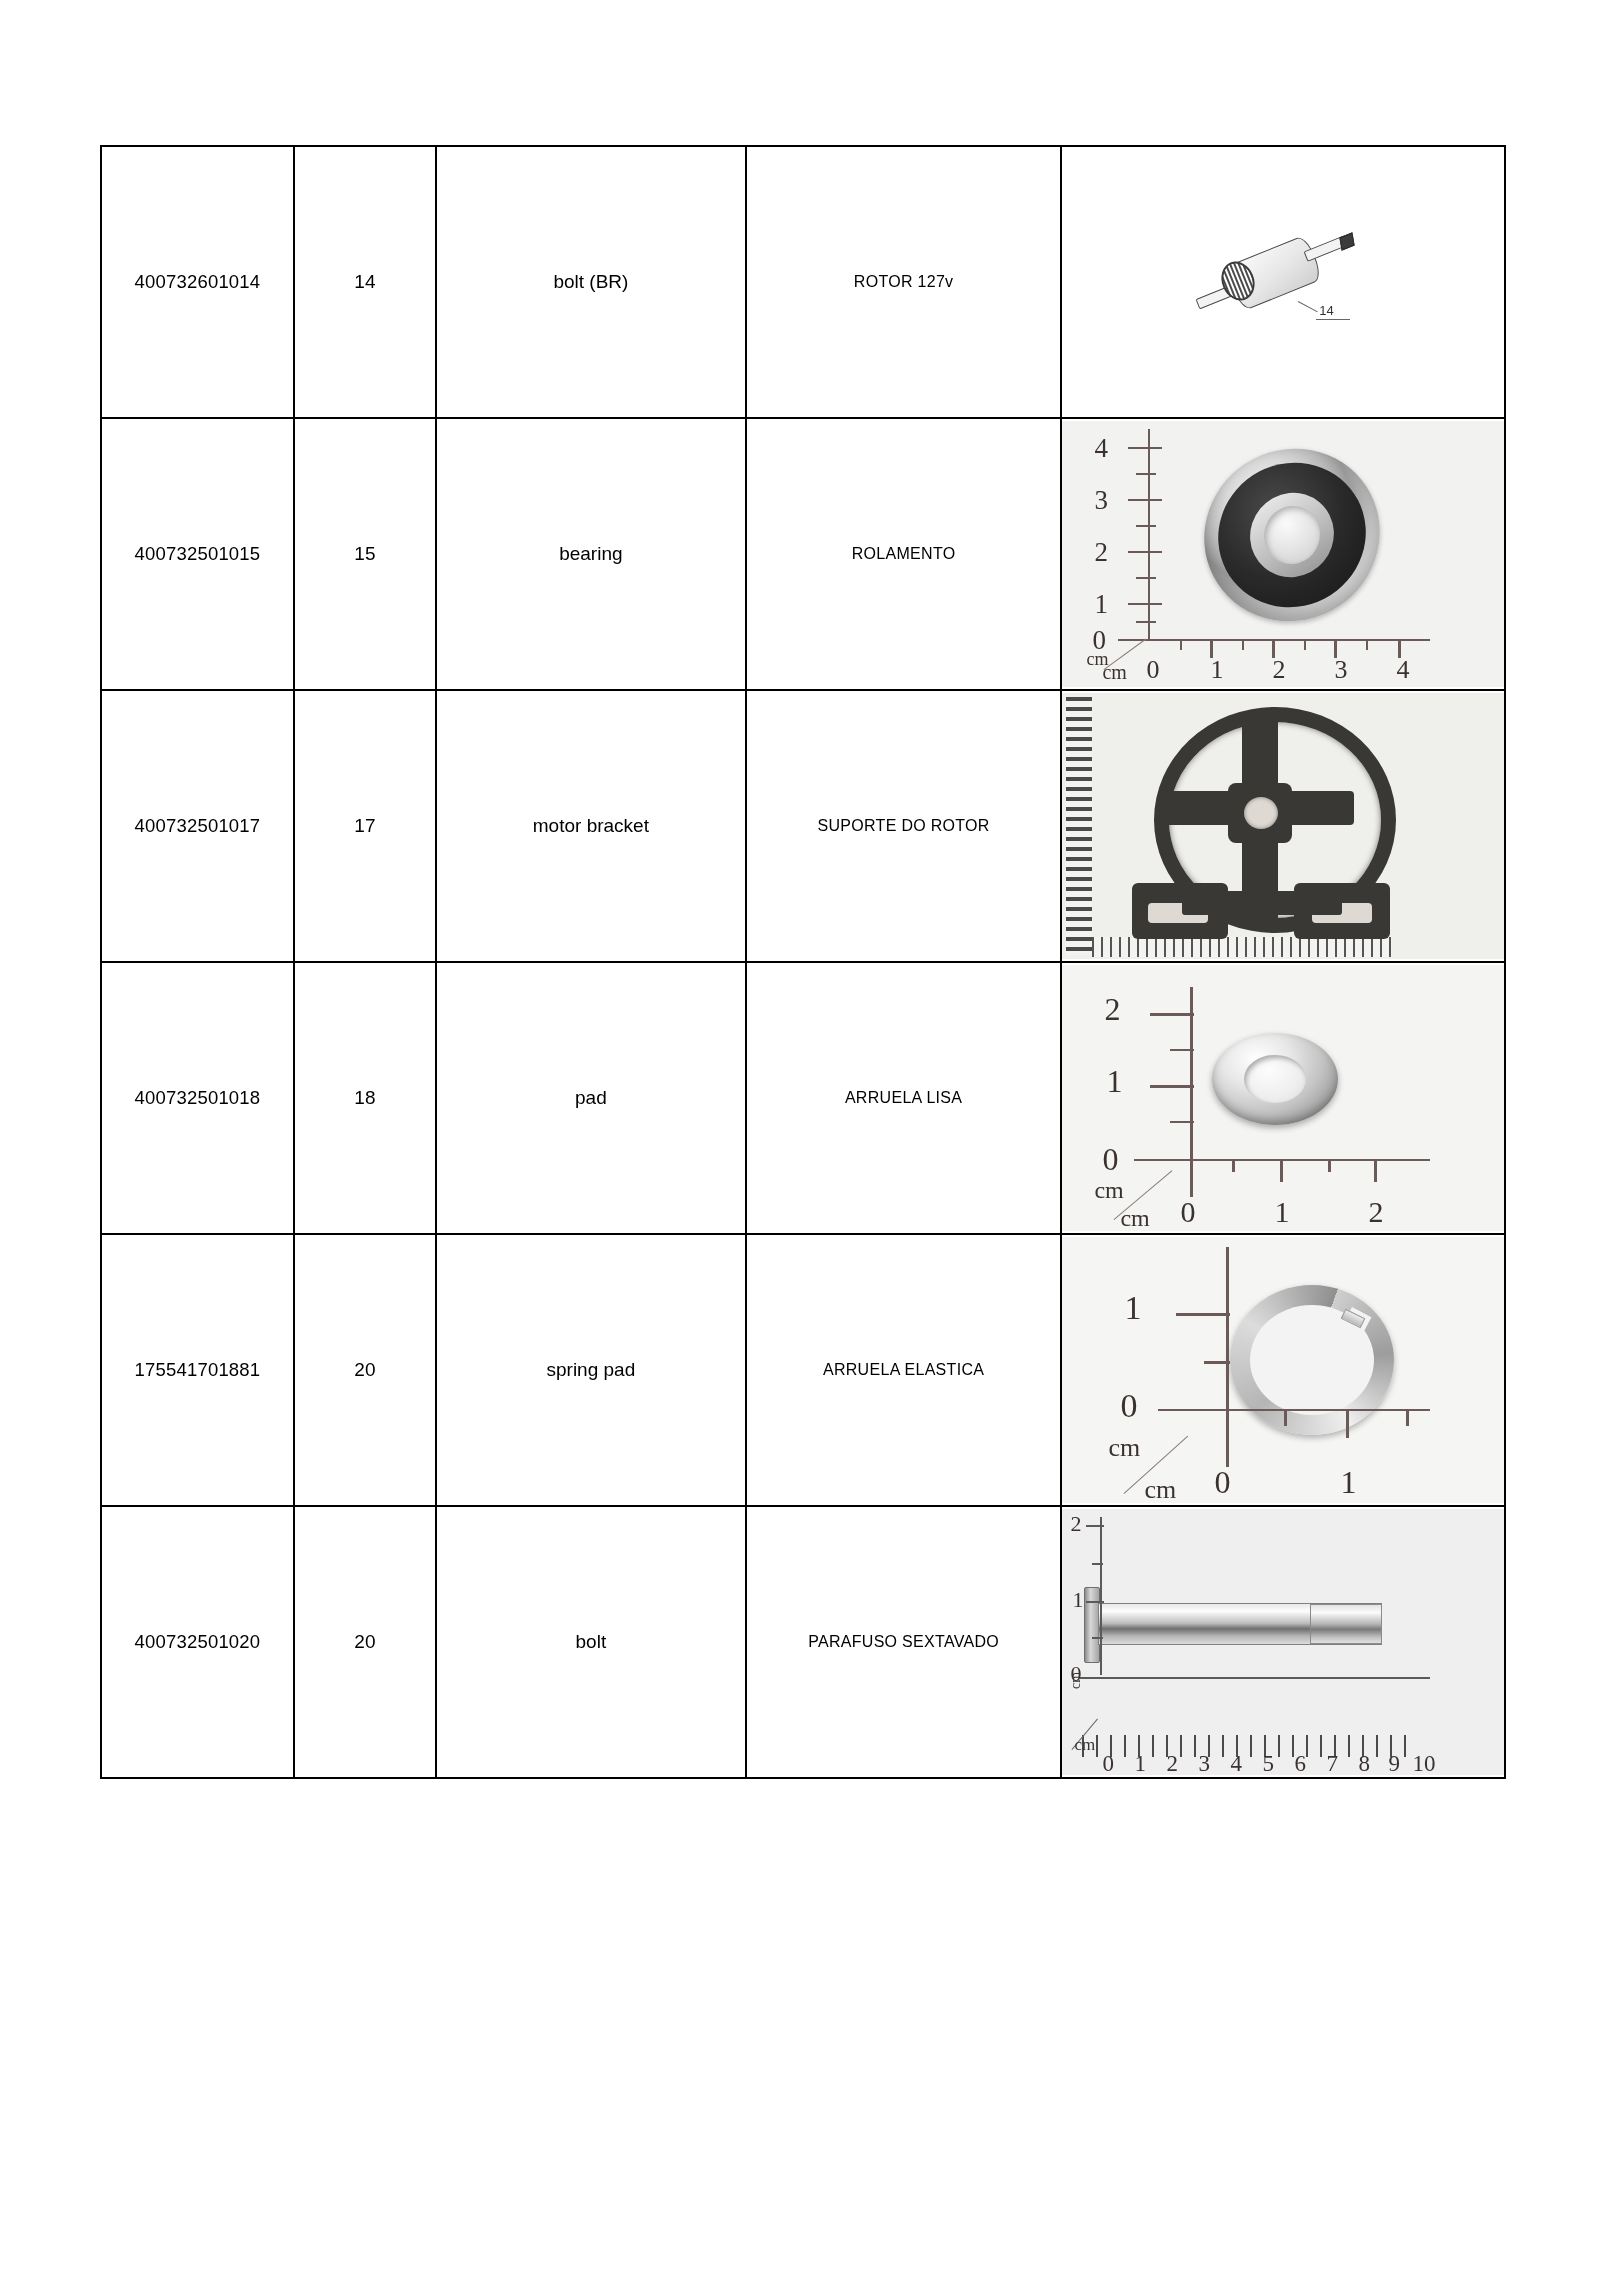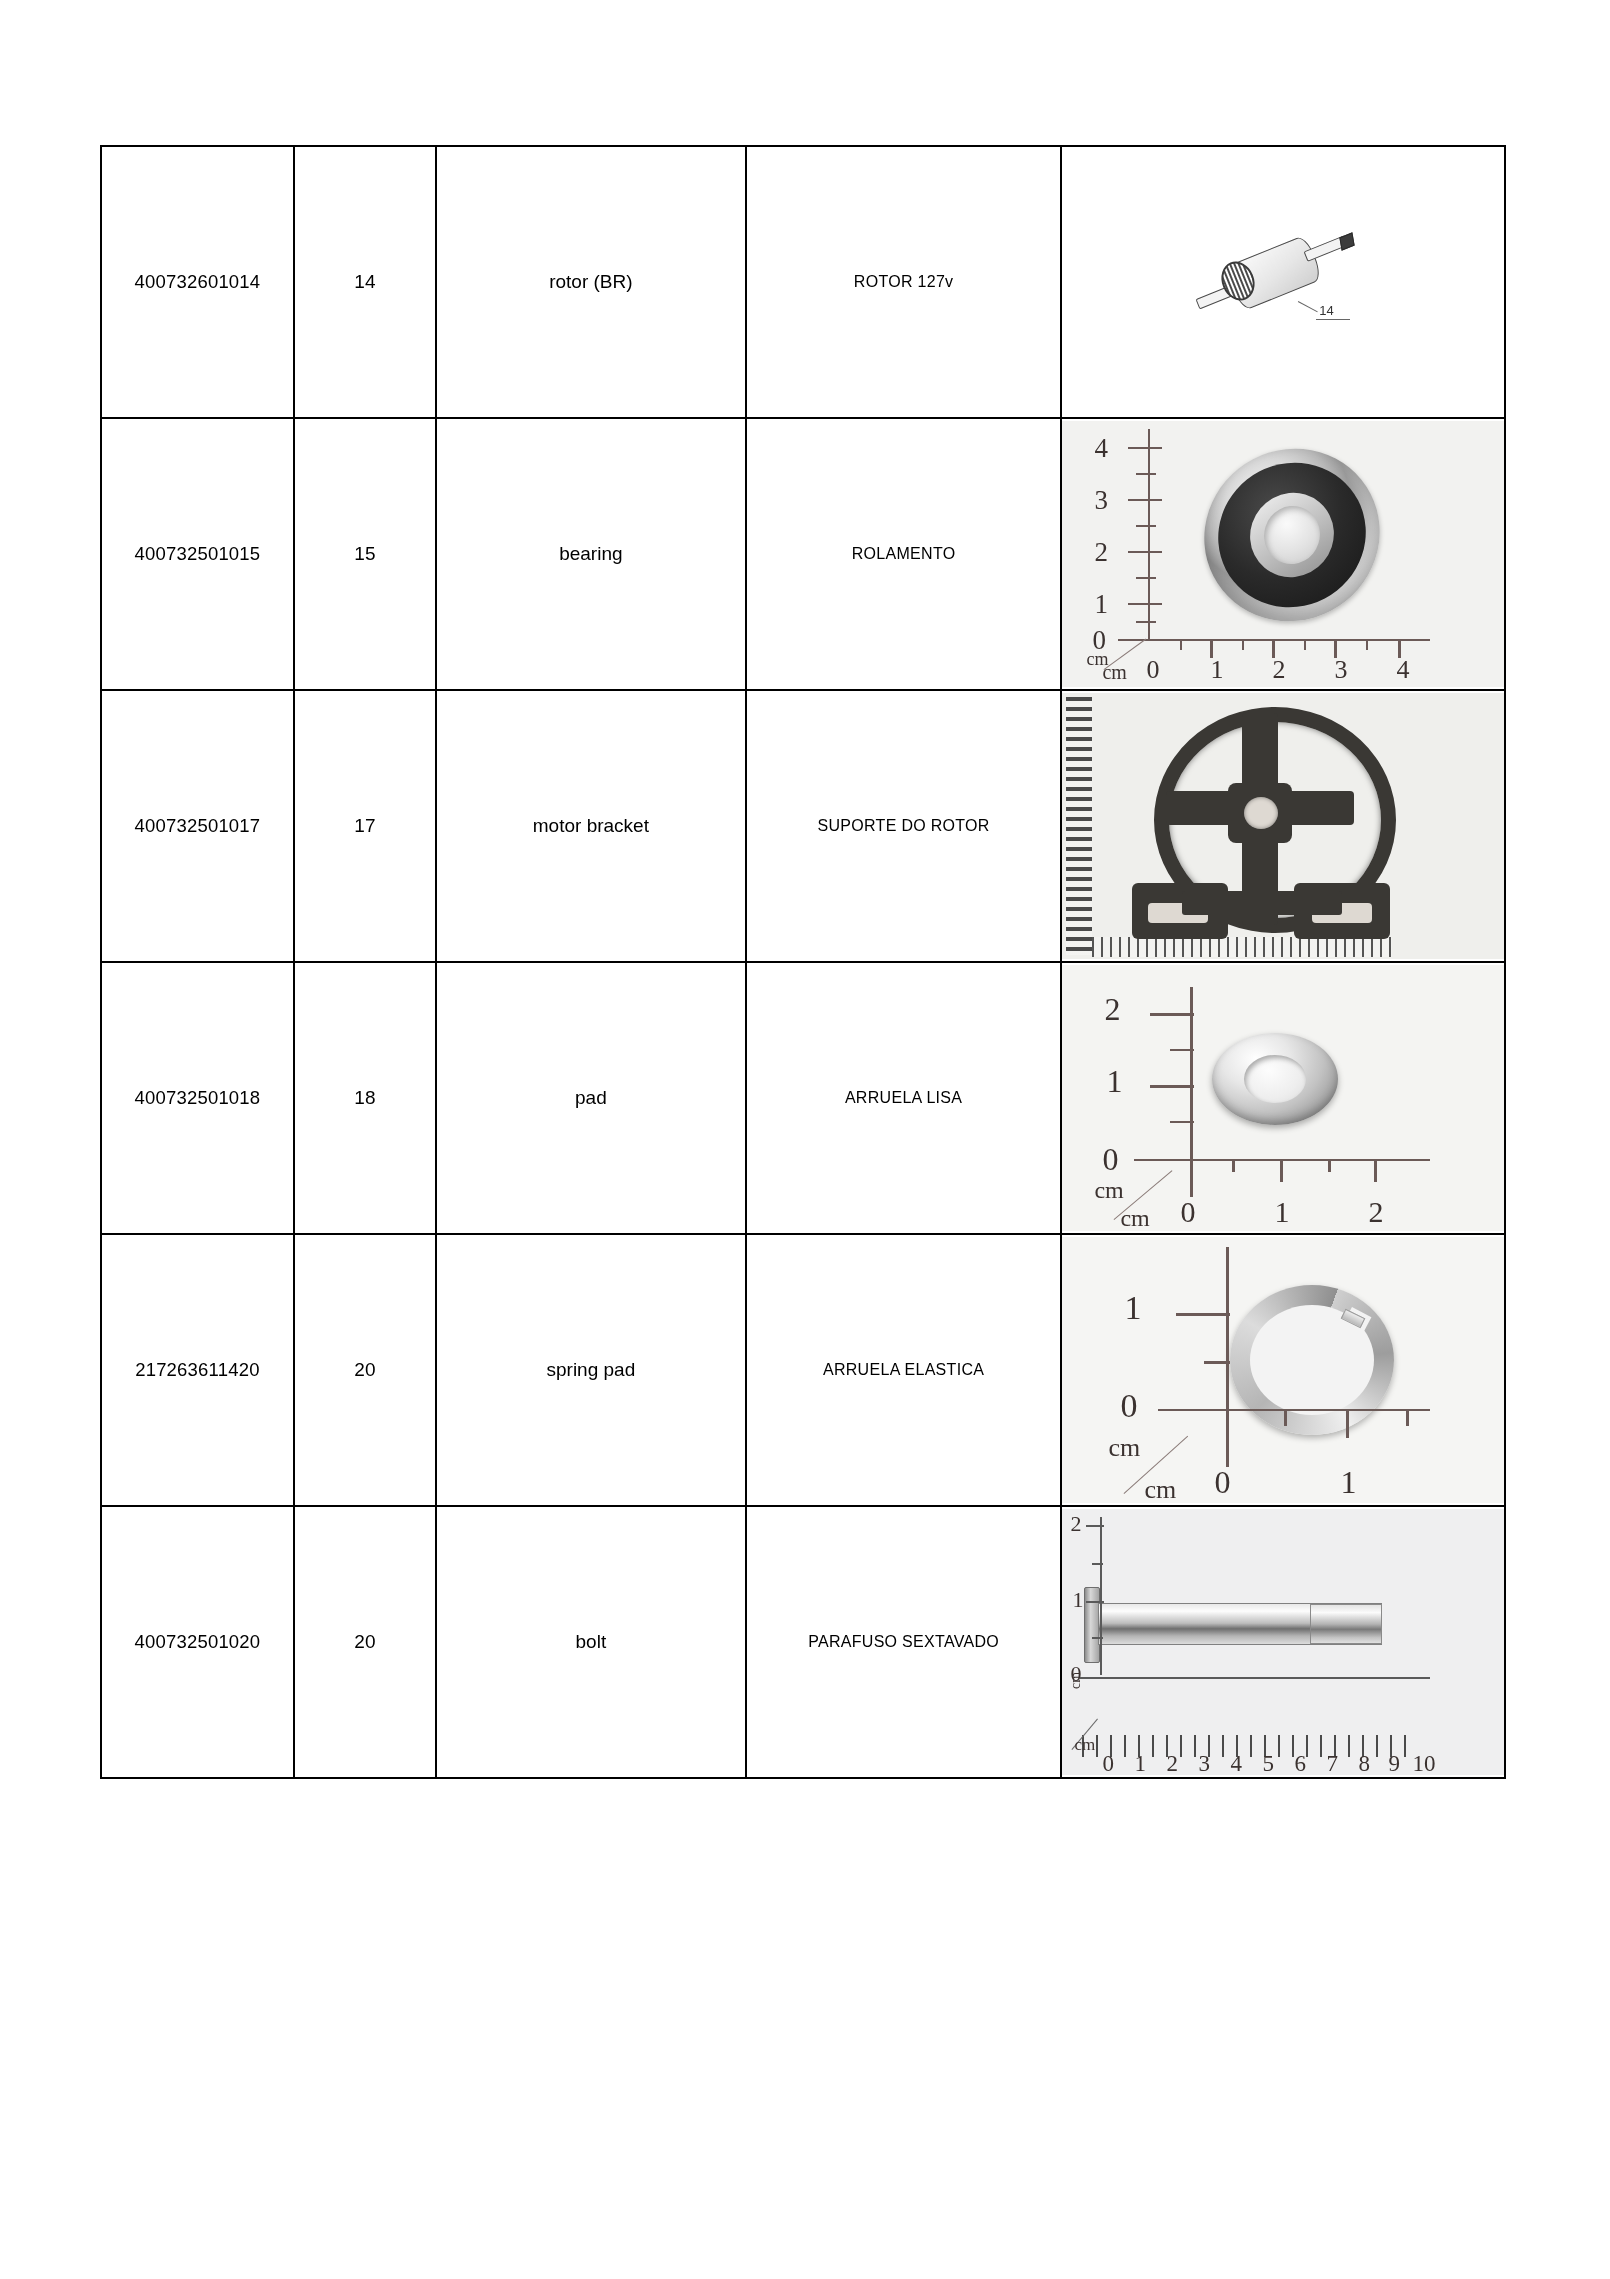--- a/index.html
+++ b/index.html
@@ -368,21 +368,21 @@
         <col class="col-item">
         <col class="col-en">
         <col class="col-pt">
         <col class="col-img">
     </colgroup>
     <tbody>
 
       <tr>
         <td class="cell-code">400732601014</td>
         <td class="cell-item">14</td>
-        <td class="cell-en">rotor (BR)</td>
+        <td class="cell-en">bolt (BR)</td>
         <td class="cell-pt">ROTOR 127v</td>
         <td class="img-cell">
           <div class="img-box line">
             <div class="rotor-wrap">
               <div class="rotor-shaft-l"></div>
               <div class="rotor-body"></div>
               <div class="rotor-comm"></div>
               <div class="rotor-shaft-r"></div>
               <div class="rotor-tip"></div>
               <div class="callout-line" style="left:110px;top:74px;width:22px;height:1.4px;transform:rotate(28deg);transform-origin:left center;"></div>
@@ -505,21 +505,21 @@
 
             <span class="cm-label" style="left:58px;top:240px;font-size:24px;">cm</span>
             <span class="bot-num" style="left:118px;font-size:30px;">0</span>
             <span class="bot-num" style="left:212px;font-size:30px;">1</span>
             <span class="bot-num" style="left:306px;font-size:30px;">2</span>
           </div>
         </td>
       </tr>
 
       <tr>
-        <td class="cell-code">217263611420</td>
+        <td class="cell-code">175541701881</td>
         <td class="cell-item">20</td>
         <td class="cell-en">spring pad</td>
         <td class="cell-pt">ARRUELA ELASTICA</td>
         <td class="img-cell">
           <div class="img-box photo" style="background:#f5f5f3;">
 
             <div class="spring">
               <div class="spring-gap"></div>
               <div class="spring-lip"></div>
             </div>

